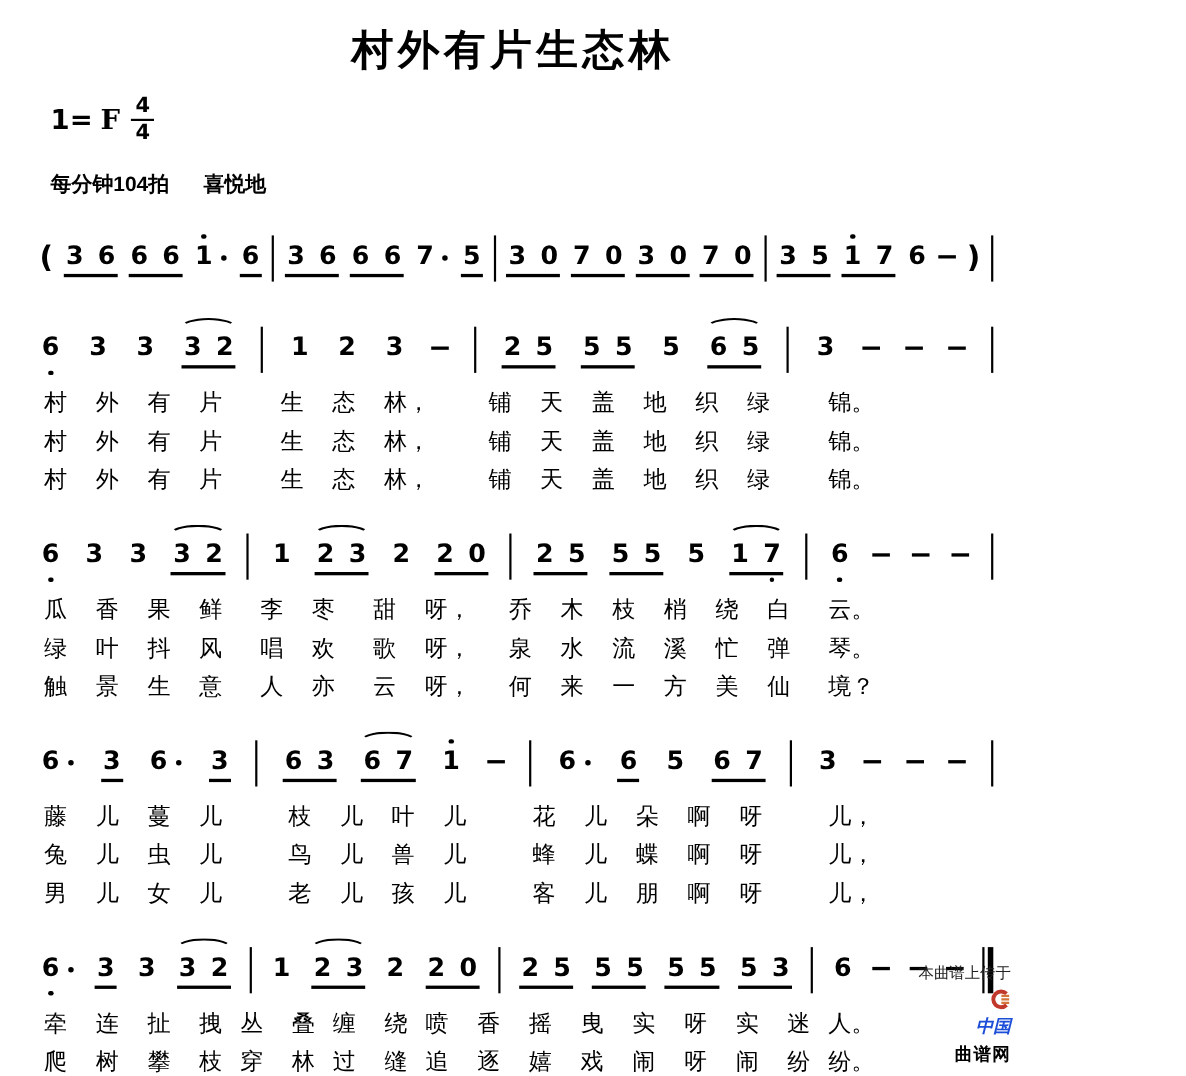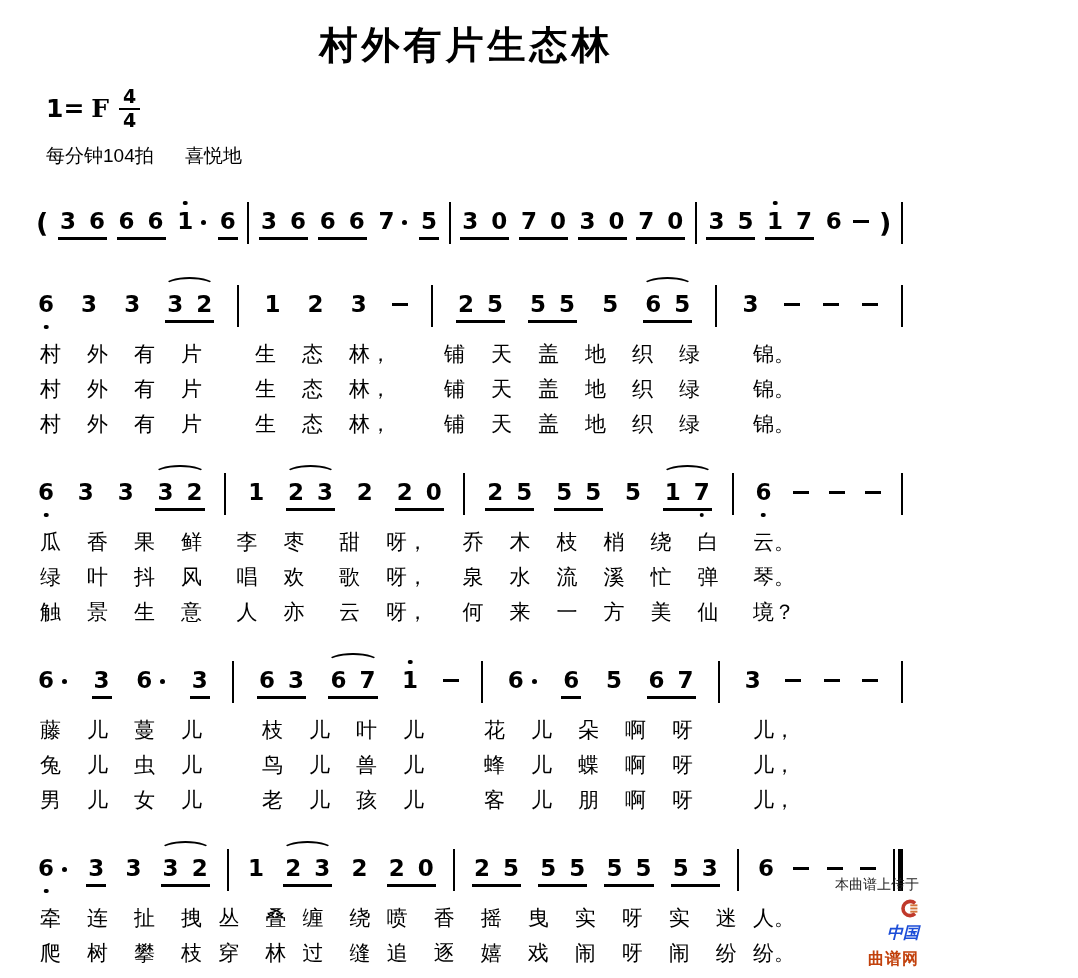--- a/index.html
+++ b/index.html
@@ -8,21 +8,21 @@
   .title{margin:0;padding-top:20px;text-align:center;
          font:bold 38px "Liberation Sans",sans-serif;letter-spacing:4px;}
   .header{display:flex;justify-content:space-between;align-items:flex-start;
           padding:16px 42px 0 46px;}
   .keysig{display:flex;align-items:center;font:bold 25px "DejaVu Sans",sans-serif;}
   .tonic{margin-left:7px;font-family:"DejaVu Serif",serif;}
   .frac{display:inline-flex;flex-direction:column;align-items:center;margin-left:10px;
         font:bold 19px "DejaVu Sans",sans-serif;line-height:1.05;}
   .frac .top{border-bottom:2px solid #000;padding:0 4px 1px;}
   .frac .bot{padding-top:1px;}
-  .tempo{margin-top:12px;font-size:19px;font-weight:400;}
+  .tempo{margin-top:24px;font-size:19px;font-weight:700;}
   .mood{margin-left:26px;}
   .hright{text-align:right;font-size:22px;line-height:1.9;padding-top:4px;
           font-family:"Liberation Serif",serif;}
   
   #score{padding-top:2px;}
   .sec{margin-top:22px;}
   .music-line{display:flex;justify-content:space-between;align-items:flex-start;
               padding:16px 30px 10px 36px;}
   .g{position:relative;display:inline-flex;}
   .nr{display:inline-flex;align-items:flex-end;gap:13px;padding:0 2px;}
@@ -44,21 +44,21 @@
   
   .lyrics-row{display:flex;justify-content:space-between;align-items:center;
               height:35px;padding:0 138px 0 40px;}
   .lyr-group{display:inline-flex;gap:26px;white-space:nowrap;}
   .syll{font-size:21px;font-family:"Liberation Serif",serif;}
   
   .footer{position:absolute;right:14px;bottom:8px;display:flex;align-items:flex-end;gap:5px;flex-direction:column;}
   .fb{font-size:14px;color:#222;}
   .logo{display:inline-flex;margin-left:6px;}
   .cn1{color:#1d4ed8;font-weight:bold;font-style:italic;font-size:16px;}
-  .cn2{color:#c2410c;font-weight:bold;font-size:16px;letter-spacing:1px;padding-left:20px;}
+  .cn2{color:#000000;font-weight:bold;font-size:16px;letter-spacing:1px;padding-left:20px;}
 </style>
 </head>
 <body>
 
 <div class="page">
   <h1 class="title">村外有片生态林</h1>
 
   <div class="header">
     <div class="hleft">
       <div class="keysig">

